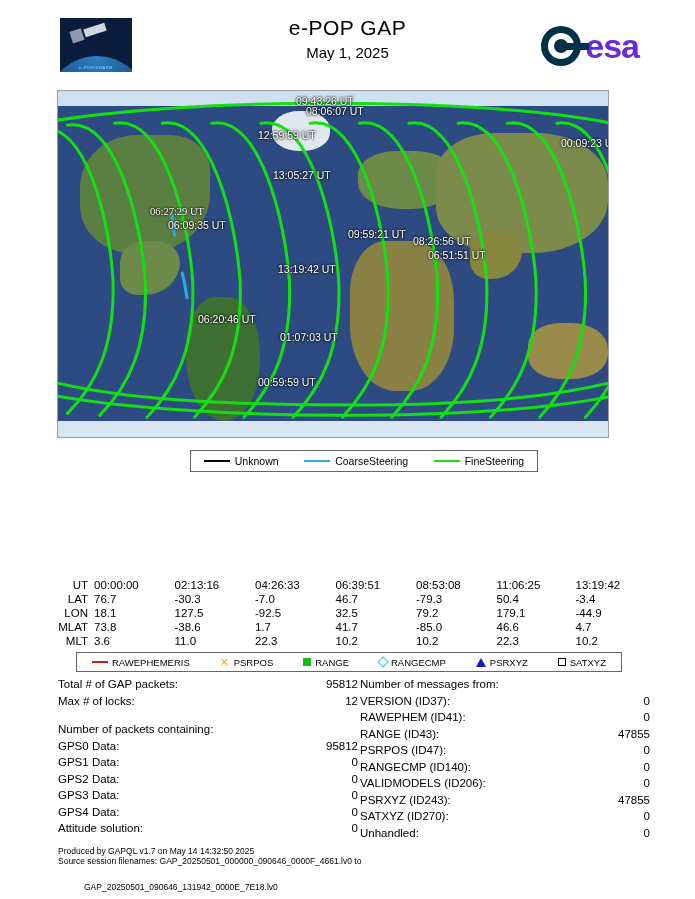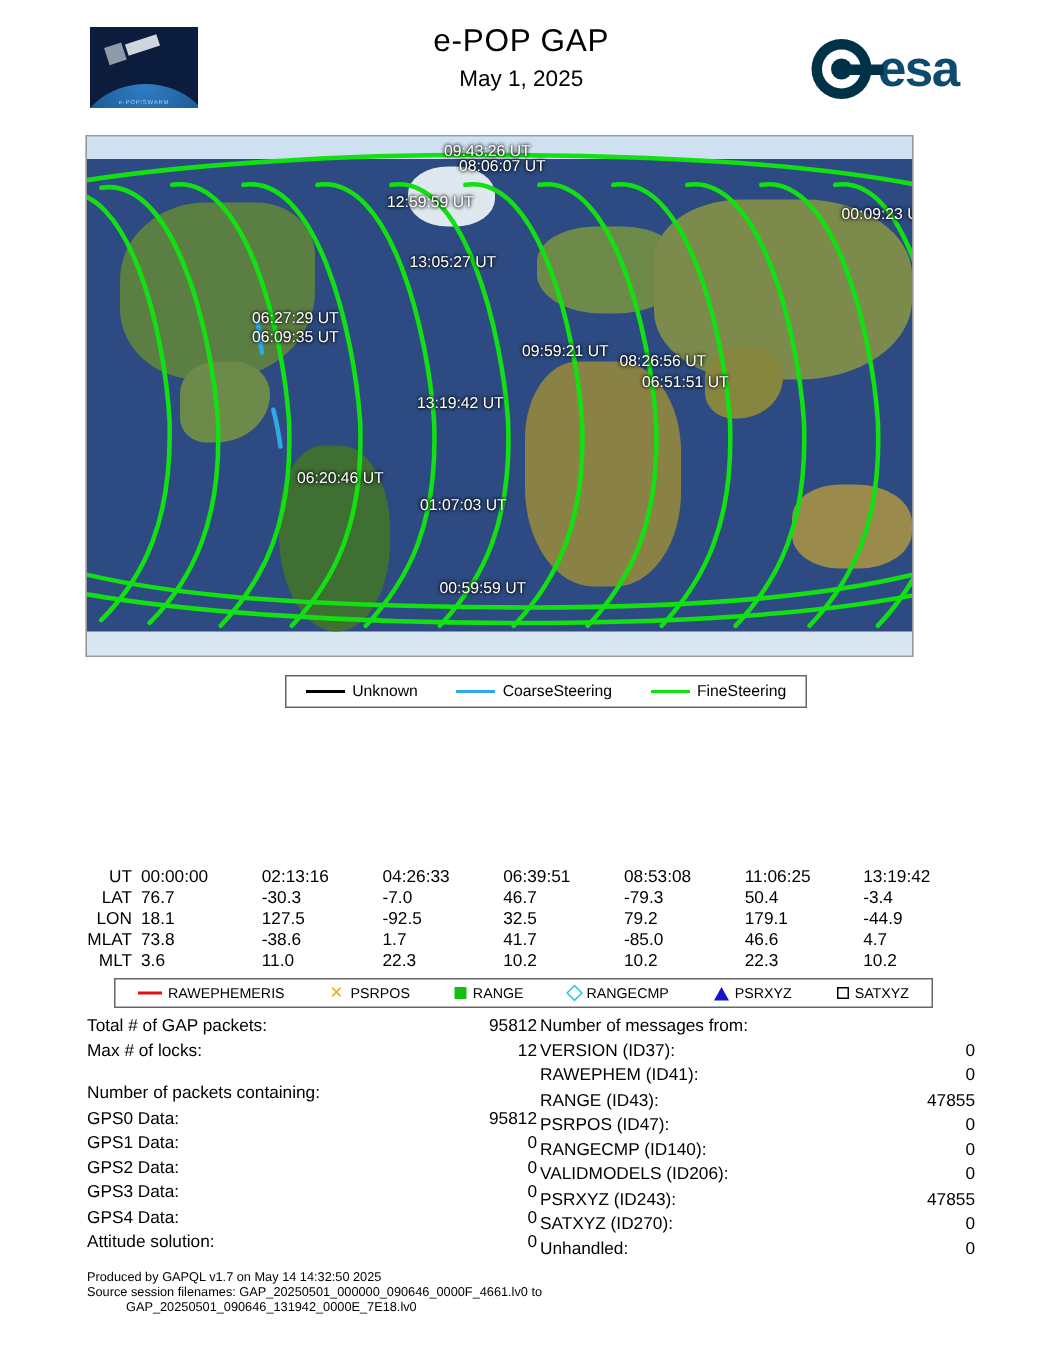--- a/index.html
+++ b/index.html
@@ -62,21 +62,21 @@
     border-radius:50%; background:#fff;
   }
   .esa-mark:after {
     content:""; position:absolute; left:13px; top:13px; width:14px; height:14px;
     border-radius:50%; background:#003247;
   }
   .esa-bar {
     position:absolute; left:18px; top:17px; width:30px; height:7px;
     background:#003247;
   }
-  .esa-text { font-size: 34px; font-weight: bold; color:#0c4a6e; font-family:"Liberation Sans", sans-serif; letter-spacing:-1px;text-align:right; }
+  .esa-text { font-size: 34px; font-weight: bold; color:#6d28d9; font-family:"Liberation Sans", sans-serif; letter-spacing:-1px;text-align:right; }
 
   
   .map-wrap {
     position:absolute; left:57px; top:90px; width:552px; height:348px;
     border:1px solid #999;
     background: #a8c8e8;
     overflow:hidden;
     padding-left:23px;
   }
   .ocean {
@@ -224,29 +224,29 @@
         <path d="M 131 192 C 133 200, 135 210, 136 218"></path>
       </g>
     </svg>
 
     <div>
       <div class="map-label" style="left:238px; top:4px;">09:43:26 UT</div>
       <div class="map-label" style="left:248px; top:14px;">08:06:07 UT</div>
       <div class="map-label" style="left:200px; top:38px;">12:59:59 UT</div>
       <div class="map-label" style="left:503px; top:46px;">00:09:23 UT</div>
       <div class="map-label" style="left:215px; top:78px;">13:05:27 UT</div>
-      <div class="map-label" style="left:110px; top:115px;">06:27:29 UT</div>
+      <div class="map-label" style="left:92px; top:115px;font-family:Liberation Serif, serif;">06:27:29 UT</div>
       <div class="map-label" style="left:110px; top:128px;">06:09:35 UT</div>
       <div class="map-label" style="left:290px; top:122px;margin-top:15px;">09:59:21 UT</div>
       <div class="map-label" style="left:355px; top:144px;">08:26:56 UT</div>
       <div class="map-label" style="left:370px; top:158px;">06:51:51 UT</div>
       <div class="map-label" style="left:220px; top:172px;">13:19:42 UT</div>
       <div class="map-label" style="left:140px; top:222px;">06:20:46 UT</div>
       <div class="map-label" style="left:222px; top:240px;">01:07:03 UT</div>
-      <div class="map-label" style="left:200px; top:295px;margin-left:35px;">00:59:59 UT</div>
+      <div class="map-label" style="left:200px; top:285px;">00:59:59 UT</div>
     </div>
   </div>
 
   <div class="legend-track">
     <div class="legend-item">
       <span class="legend-line" style="background:#000000"></span>
       <span>Unknown</span>
     </div>
     <div class="legend-item">
       <span class="legend-line" style="background:#2ea8e6"></span>
@@ -429,16 +429,16 @@
       <div class="srow">
           <span class="lbl">Unhandled:</span>
           <span class="v">0</span>
         </div>
     </div>
   </div>
 
   <div class="footer">
     <div>Produced by GAPQL v1.7 on May 14 14:32:50 2025</div>
     <div>Source session filenames: GAP_20250501_000000_090646_0000F_4661.lv0 to</div>
-    <div style="padding-left:26px;">GAP_20250501_090646_131942_0000E_7E18.lv0</div>
+    <div style="padding-left:26px;margin-top:16px;">GAP_20250501_090646_131942_0000E_7E18.lv0</div>
   </div>
 
 </div>
 
 </body></html>

